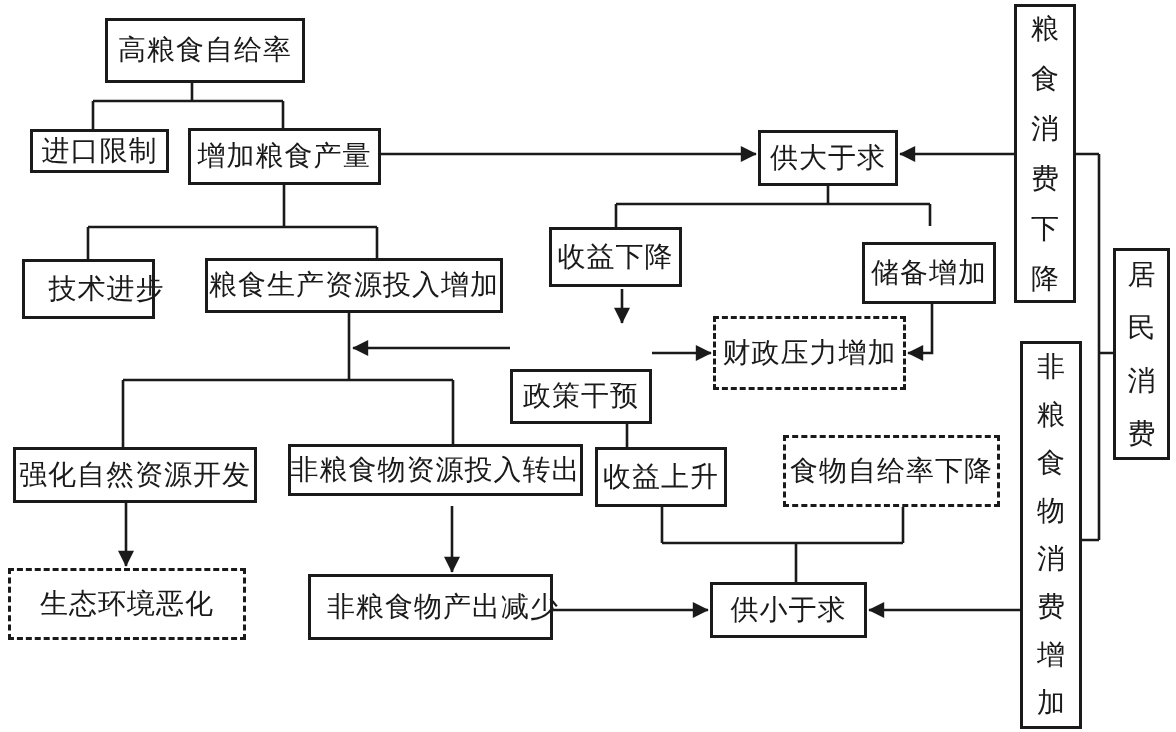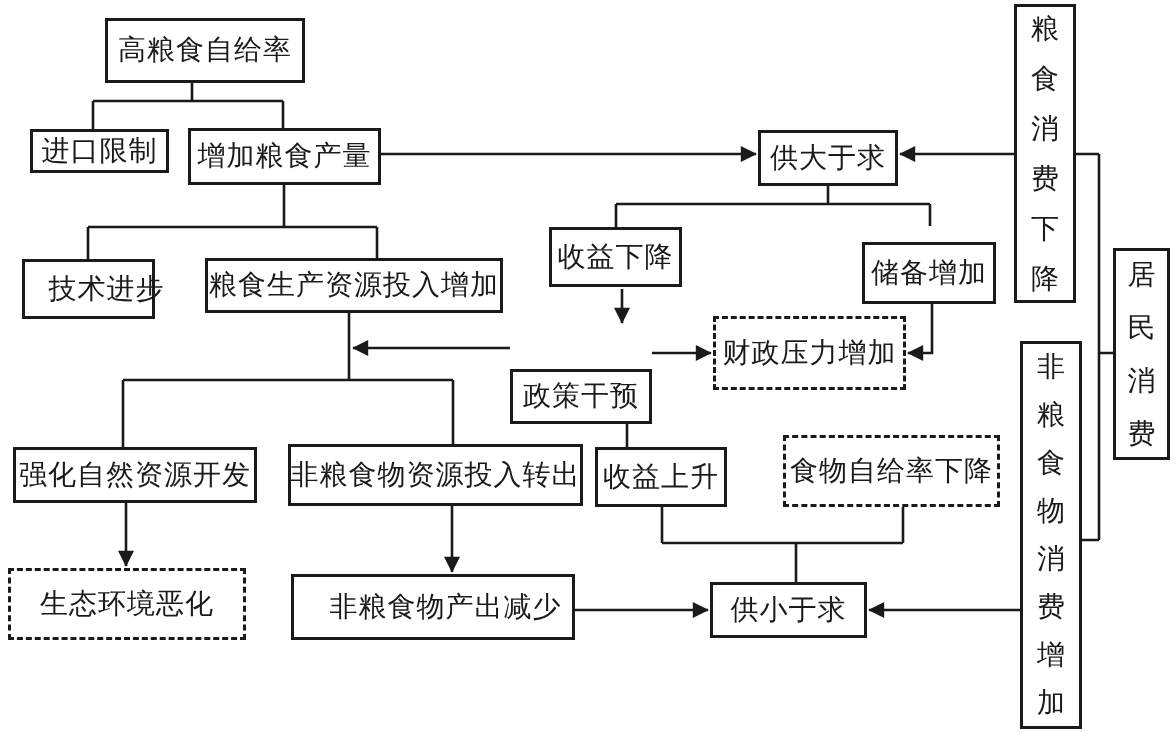--- a/index.html
+++ b/index.html
@@ -53,26 +53,26 @@
   #n-supplyover  { left:758px;  top:130px; width:140px; height:56px; }
   #n-graincons   { left:1014px; top:4px;   width:62px;  height:299px; line-height:50px; }
   #n-tech        { left:22px;   top:259px; width:133px; height:60px;padding-left:36px; }
   #n-graininput  { left:205px;  top:258px; width:298px; height:55px; }
   #n-revdown     { left:549px;  top:227px; width:133px; height:60px; }
   #n-reserve     { left:862px;  top:224px; width:134px; height:62px;margin-top:18px; }
   #n-policy      { left:510px;  top:325px; width:142px; height:55px;margin-top:44px; }
   #n-fiscal      { left:713px;  top:316px; width:193px; height:74px; }
   #n-resident    { left:1113px; top:248px; width:57px;  height:212px; line-height:53px; }
   #n-natres      { left:13px;   top:447px; width:244px; height:56px; }
-  #n-nongrainout { left:288px;  top:444px; width:295px; height:62px; }
+  #n-nongrainout { left:288px;  top:444px; width:295px; height:52px; }
   #n-revup       { left:595px;  top:447px; width:132px; height:60px; }
   #n-foodself    { left:783px;  top:435px; width:217px; height:72px; }
   #n-nongraincons{ left:1020px; top:341px; width:62px;  height:388px; line-height:48px; }
   #n-eco         { left:8px;    top:568px; width:238px; height:72px; }
-  #n-nongraindec { left:291px;  top:574px; width:284px; height:66px;padding-left:25px; }
+  #n-nongraindec { left:308px;  top:574px; width:245px; height:66px;padding-left:25px; }
   #n-supplyunder { left:710px;  top:582px; width:157px; height:56px; }
 </style>
 </head>
 <body>
 
 <div id="canvas">
 
   <svg id="edges" viewBox="0 0 1176 732" xmlns="http://www.w3.org/2000/svg">
     <defs>
       <marker id="arrow" viewBox="0 0 10 10" refX="9.5" refY="5" markerWidth="20" markerHeight="16" orient="auto" markerUnits="userSpaceOnUse">

